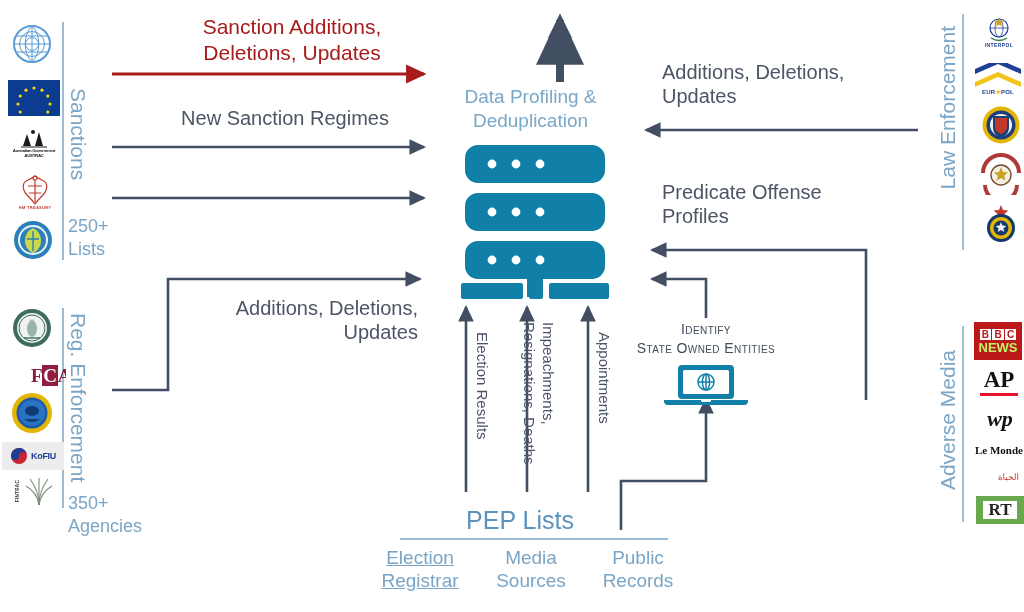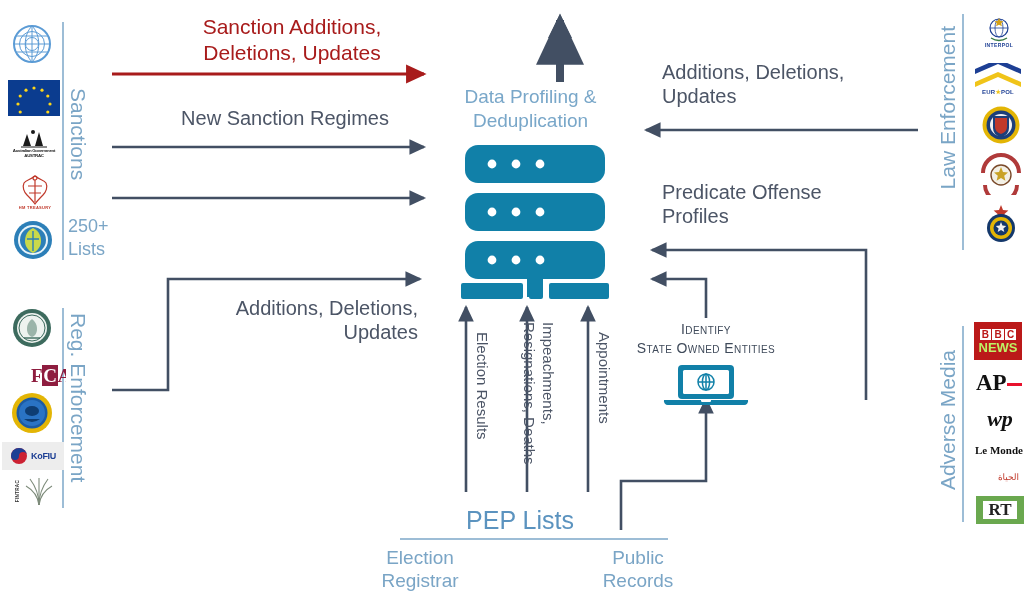--- a/index.html
+++ b/index.html
@@ -221,20 +221,22 @@
       <circle cx="21" cy="21" r="13" fill="#2c7fb8"></circle>
       <path d="M21,9 C15,12 13,17 13,22 C13,28 17,32 21,34 C25,32 29,28 29,22 C29,17 27,12 21,9 Z" fill="#c9d94a"></path>
       <path d="M21,12 v20 M15,20 h12" stroke="#2c7fb8" stroke-width="1.4"></path>
     </svg>
   </div>
 
   <div class="abs vdivider" style="left:62px; top:308px; height:200px;"></div>
 
   <div class="abs group-label vert-down" style="left:66px; top:313px;">Reg. Enforcement</div>
 
+  <div class="abs count-label" style="left:68px; top:492px;">350+
+Agencies</div>
 
   <div class="abs logo" style="left:8px; top:306px; width:48px; height:44px;">
     <svg width="42" height="42" viewBox="0 0 42 42">
       <circle cx="21" cy="21" r="19" fill="#3d6b5e"></circle>
       <circle cx="21" cy="21" r="15" fill="#eef3ef"></circle>
       <circle cx="21" cy="21" r="13" fill="none" stroke="#3d6b5e" stroke-width="1"></circle>
       <path d="M21,12 C17,15 16,19 16,22 C16,26 18,29 21,30 C24,29 26,26 26,22 C26,19 25,15 21,12 Z" fill="#9bb4a9"></path>
       <path d="M13,31 h16" stroke="#3d6b5e" stroke-width="1.4"></path>
     </svg>
   </div>
@@ -319,22 +321,24 @@
   <div class="abs vert-flow" style="left:472px; top:332px; height:170px;">Election Results</div>
 
   <div class="abs vert-flow" style="left:519px; top:322px; height:182px;">Impeachments,
 Resignations, Deaths</div>
 
   <div class="abs vert-flow" style="left:594px; top:332px; height:170px;">Appointments</div>
 
   <div class="abs pep-title" style="left:408px; top:506px; width:224px;">PEP Lists</div>
   <div class="abs hrule" style="left:400px; top:538px; width:268px;"></div>
 
-  <div class="abs pep-source" style="left:366px; top:546px; width:108px;">Election
+  <div class="abs pep-source" style="left:366px; top:546px; width:108px;text-decoration:underline;">Election
 Registrar</div>
+  <div class="abs pep-source" style="left:477px; top:546px; width:108px;">Media
+Sources</div>
   <div class="abs pep-source" style="left:584px; top:546px; width:108px;">Public
 Records</div>
 
   <div class="abs flow-label" style="left:662px; top:60px; width:250px;">Additions, Deletions,
 Updates</div>
 
   <div class="abs flow-label" style="left:662px; top:180px; width:250px;">Predicate Offense
 Profiles</div>
 
   <div class="abs smallcaps" style="left:616px; top:320px; width:180px;">Identify
@@ -414,21 +418,21 @@
 
   <div class="abs logo" style="left:974px; top:322px; width:48px; height:38px; background:#bb1919; flex-direction:column;">
     <div style="display:flex; gap:1.5px; margin-bottom:1px;">
       <span style="background:#fff;color:#bb1919;font-weight:bold;font-size:10px;padding:0 2px;">B</span>
       <span style="background:#fff;color:#bb1919;font-weight:bold;font-size:10px;padding:0 2px;">B</span>
       <span style="background:#fff;color:#bb1919;font-weight:bold;font-size:10px;padding:0 2px;">C</span>
     </div>
     <div style="color:#bef264;font-weight:bold;font-size:13px;line-height:1;">NEWS</div>
   </div>
 
-  <div class="abs logo" style="left:976px; top:366px; width:46px; height:34px; flex-direction:row;">
+  <div class="abs logo" style="left:976px; top:366px; width:46px; height:34px; flex-direction:column;">
     <div style="font-weight:bold;font-size:23px;line-height:.9;color:#111;font-family:'Liberation Serif',serif;">AP</div>
     <div style="width:38px;height:3px;background:#e8112d;margin-top:2px;"></div>
   </div>
 
   <div class="abs logo" style="left:978px; top:404px; width:44px; height:30px;">
     <div style="font-family:'Liberation Serif', serif; font-weight:bold; font-size:22px; color:#111; font-style:italic; line-height:1;">wp</div>
   </div>
 
   <div class="abs logo" style="left:974px; top:438px; width:50px; height:24px;">
     <div style="font-family:'Liberation Serif', serif; font-weight:bold; font-size:11px; color:#111;">Le Monde</div>

